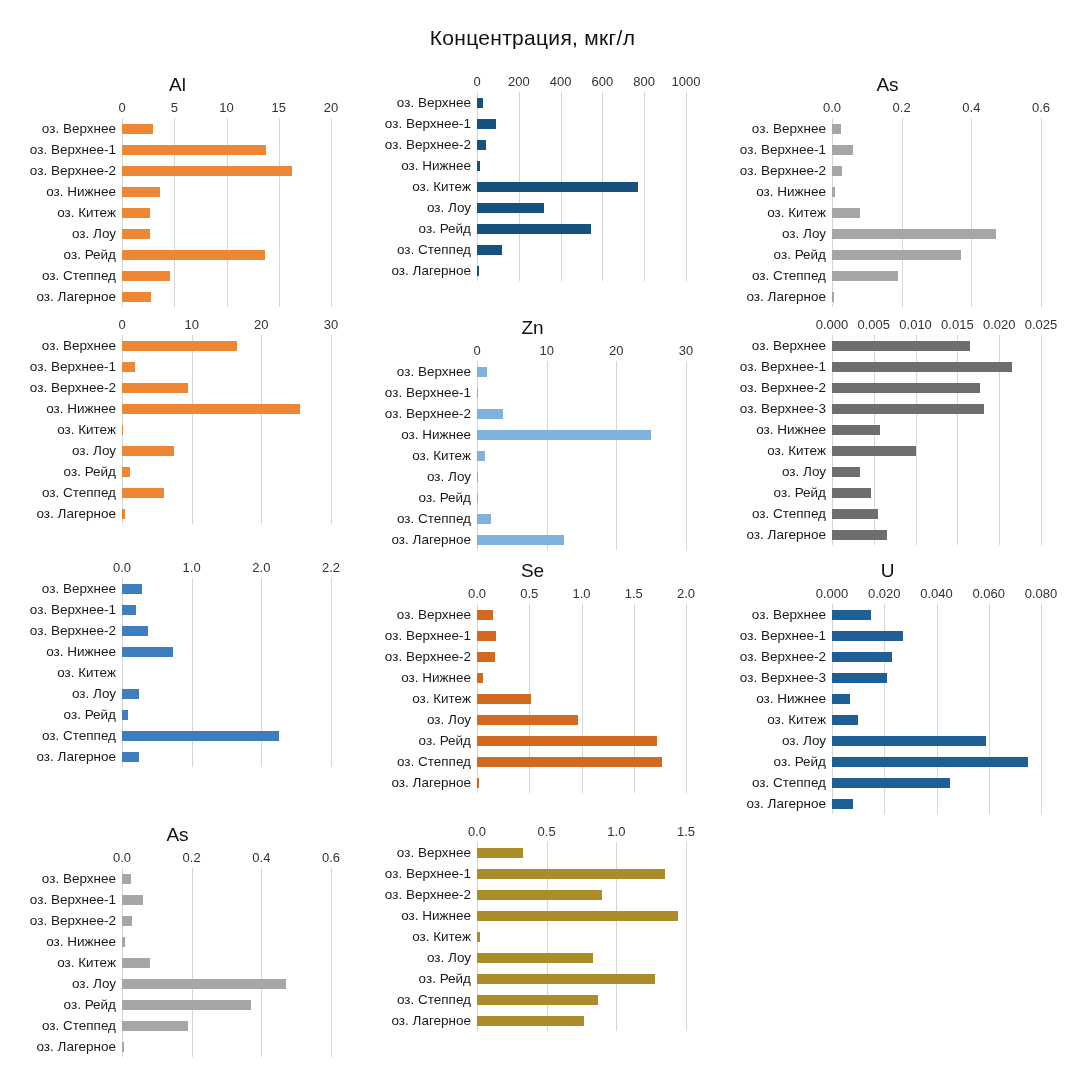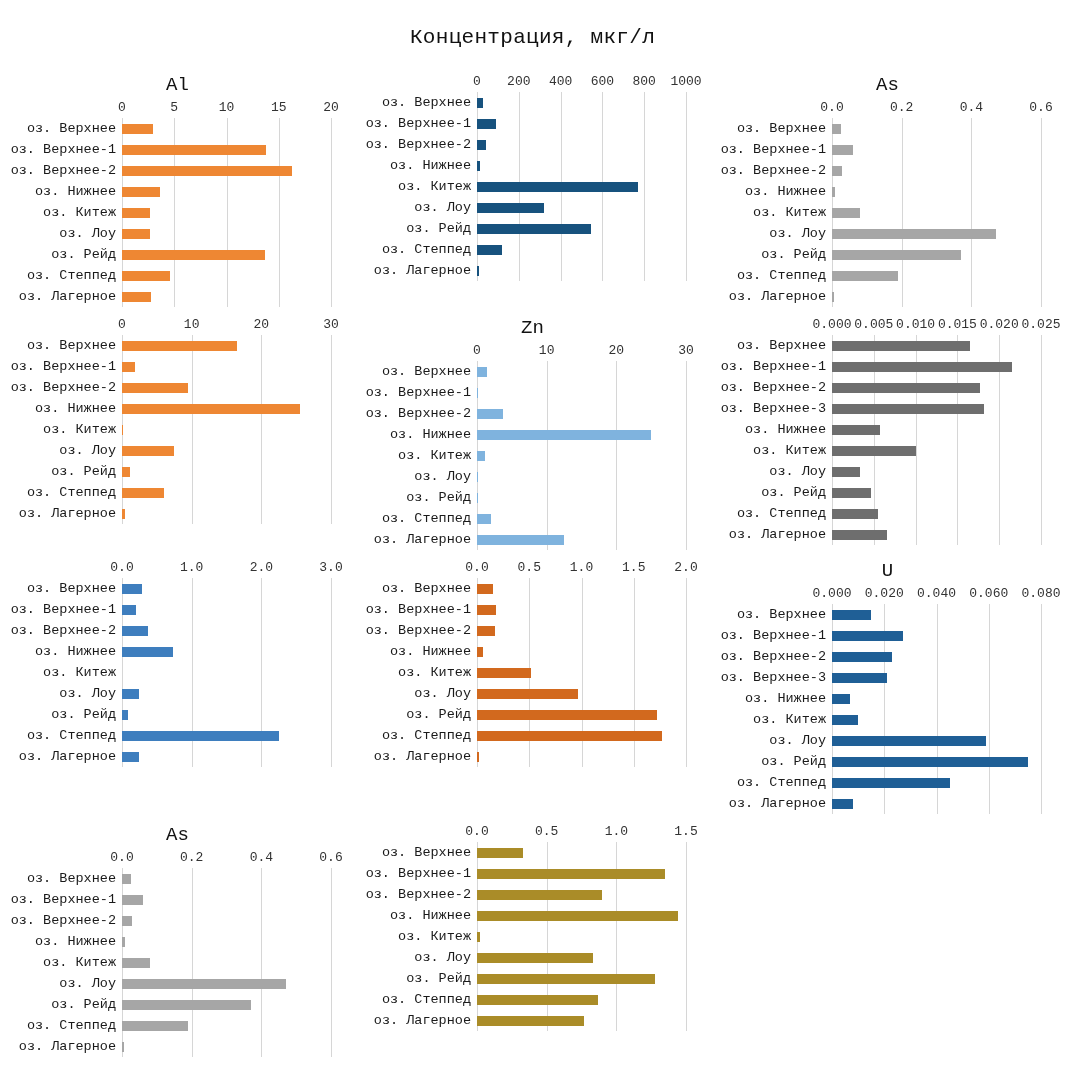--- a/index.html
+++ b/index.html
@@ -1,18 +1,18 @@
 <!DOCTYPE html>
 <html><head>
 <meta charset="utf-8">
 <style>
   html,body{margin:0;padding:0;background:#ffffff;}
   .page{
     width:1065px;height:1092px;background:#ffffff;overflow:hidden;
-    font-family:Liberation Mono, monospace;color:#1a1a1a;
+    font-family:Liberation Sans, sans-serif;color:#1a1a1a;
     position:relative;
   }
   .main-title{
     text-align:center;font-size:21px;padding-top:26px;height:38px;
     letter-spacing:0.3px;color:#111;
   }
   .charts-grid{
     display:grid;grid-template-columns:repeat(3,355px);
     align-items:start;
   }
@@ -298,40 +298,41 @@
             <div class="catlabel" style="height: 21px; line-height: 21px;">оз. Лоу</div>
             <div class="catlabel" style="height: 21px; line-height: 21px;">оз. Рейд</div>
             <div class="catlabel" style="height: 21px; line-height: 21px;">оз. Степпед</div>
             <div class="catlabel" style="height: 21px; line-height: 21px;">оз. Лагерное</div>
           </div>
           <div class="plotwrap">
             <div class="axis">
               <div class="tick" style="left: 0%;">0.0</div>
               <div class="tick" style="left: 33.3333%;">1.0</div>
               <div class="tick" style="left: 66.6667%;">2.0</div>
-              <div class="tick" style="left: 100%;">3.0</div>
+              <div class="tick" style="left: 100%;">2.2</div>
             </div>
             <div class="plot" style="height: 189px;">
               <div class="gridline" style="left: 0%;"></div>
               <div class="gridline" style="left: 33.3333%;"></div>
               <div class="gridline" style="left: 66.6667%;"></div>
               <div class="gridline" style="left: 100%;"></div>
               <div class="bar" style="top: 5.5px; height: 10px; width: 19.5067px; background: rgb(62, 126, 190);"></div>
               <div class="bar" style="top: 26.5px; height: 10px; width: 13.9333px; background: rgb(62, 126, 190);"></div>
               <div class="bar" style="top: 47.5px; height: 10px; width: 25.7767px; background: rgb(62, 126, 190);"></div>
               <div class="bar" style="top: 68.5px; height: 10px; width: 50.8567px; background: rgb(62, 126, 190);"></div>
               <div class="bar" style="top: 110.5px; height: 10px; width: 16.72px; background: rgb(62, 126, 190);"></div>
               <div class="bar" style="top: 131.5px; height: 10px; width: 5.57333px; background: rgb(62, 126, 190);"></div>
               <div class="bar" style="top: 152.5px; height: 10px; width: 156.75px; background: rgb(62, 126, 190);"></div>
               <div class="bar" style="top: 173.5px; height: 10px; width: 16.72px; background: rgb(62, 126, 190);"></div>
             </div>
           </div>
         </div>
       </div>
       <div class="chart">
+        <div class="chart-title">Se</div>
         <div class="chart-flex">
           <div class="labels">
             <div class="catlabel" style="height: 21px; line-height: 21px;">оз. Верхнее</div>
             <div class="catlabel" style="height: 21px; line-height: 21px;">оз. Верхнее-1</div>
             <div class="catlabel" style="height: 21px; line-height: 21px;">оз. Верхнее-2</div>
             <div class="catlabel" style="height: 21px; line-height: 21px;">оз. Нижнее</div>
             <div class="catlabel" style="height: 21px; line-height: 21px;">оз. Китеж</div>
             <div class="catlabel" style="height: 21px; line-height: 21px;">оз. Лоу</div>
             <div class="catlabel" style="height: 21px; line-height: 21px;">оз. Рейд</div>
             <div class="catlabel" style="height: 21px; line-height: 21px;">оз. Степпед</div>

